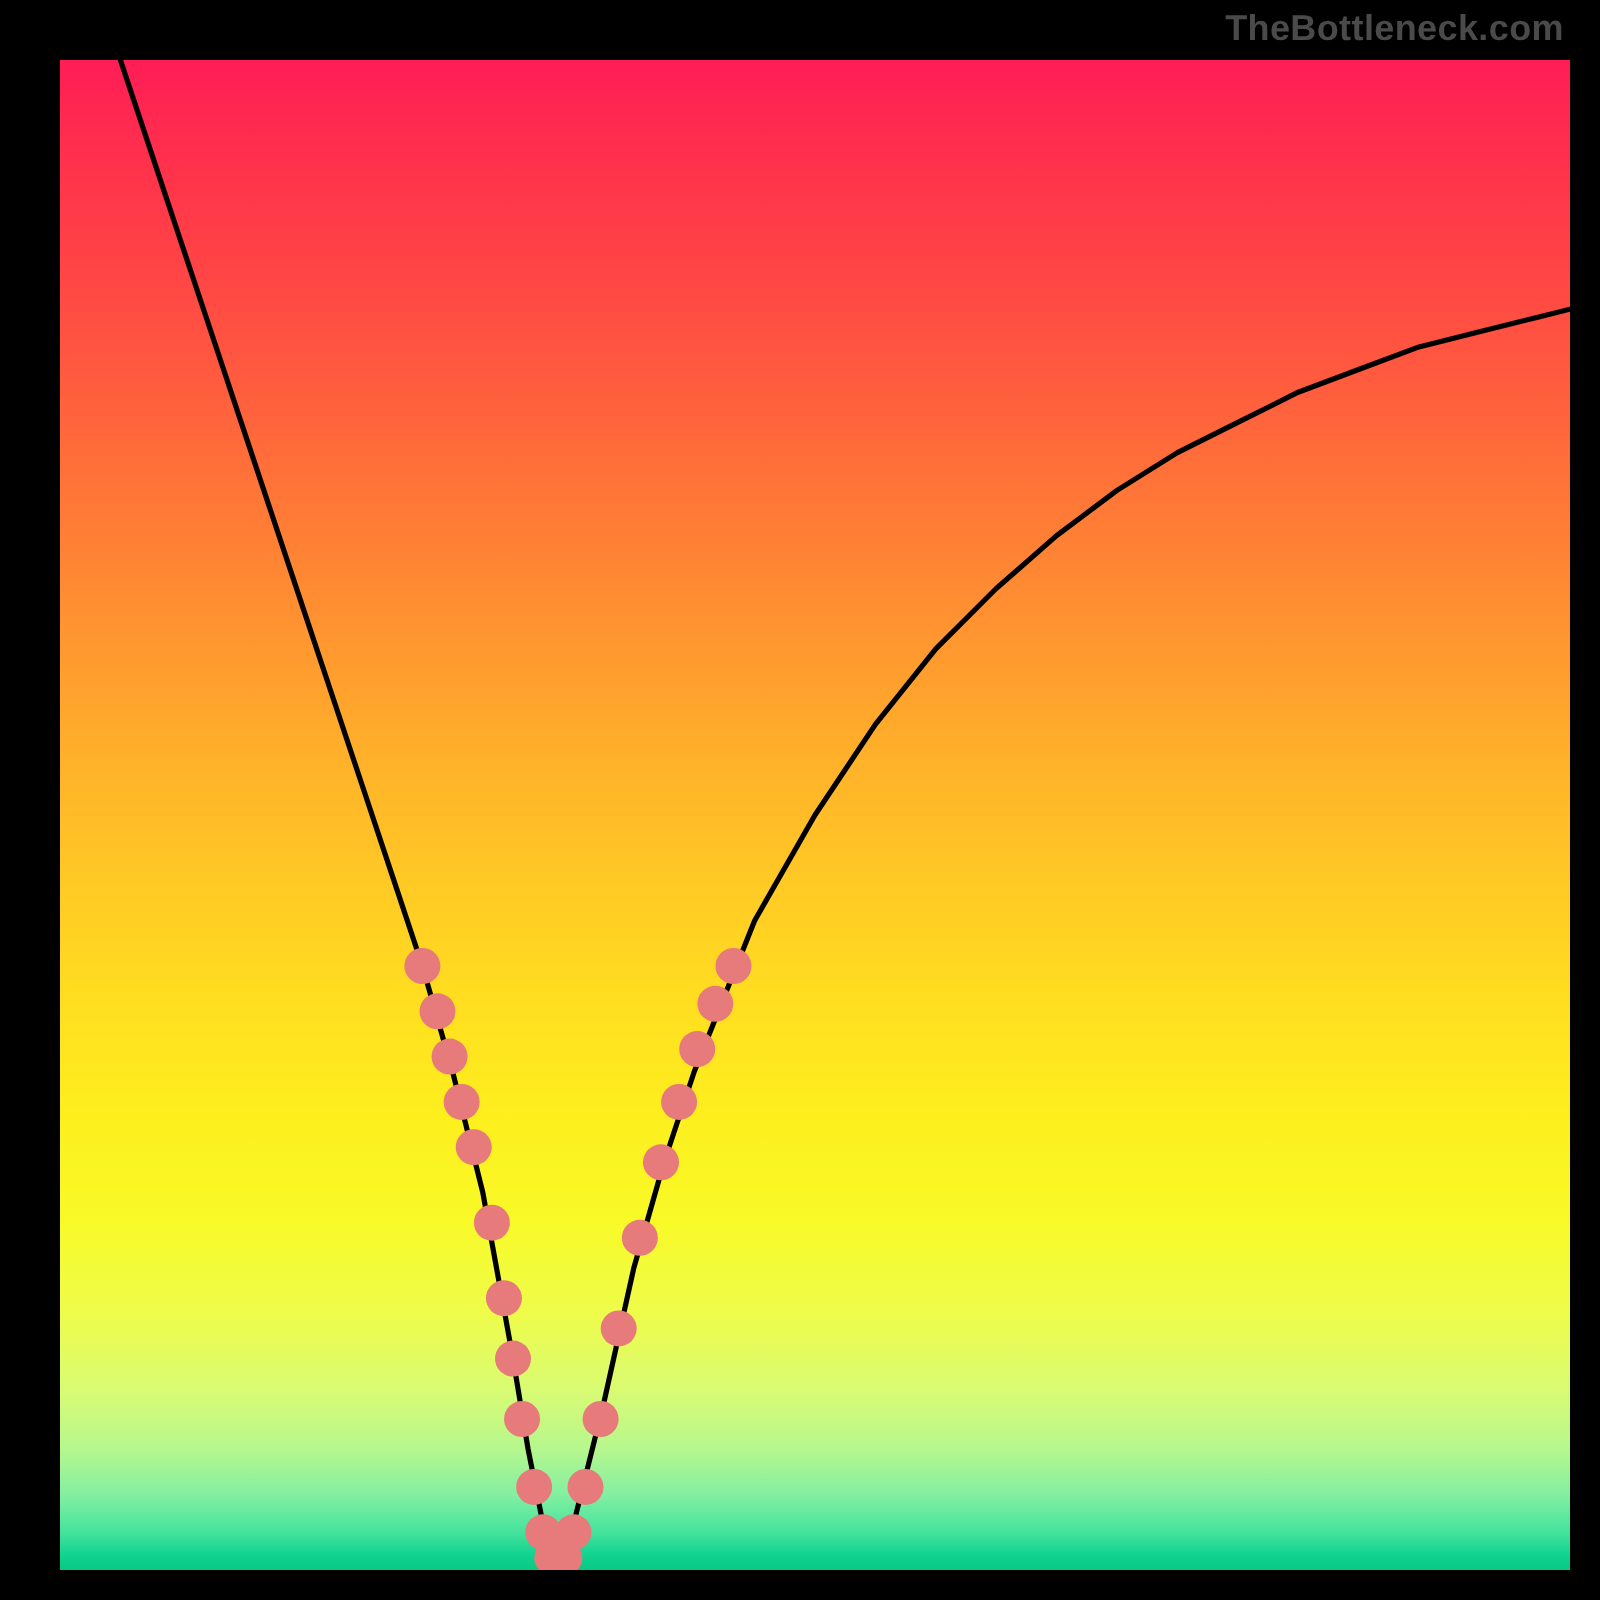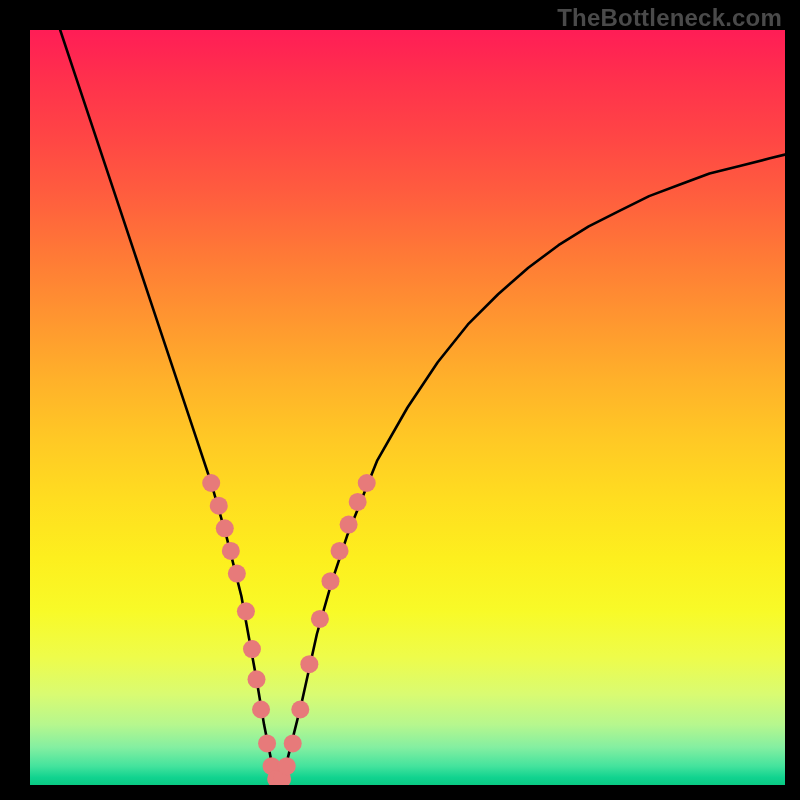--- a/index.html
+++ b/index.html
@@ -15,21 +15,21 @@
     position: relative;
     width: 800px;
     height: 800px;
     background: #000;
   }
   .watermark {
     position: absolute;
     top: 4px;
     right: 18px;
     color: #4a4a4a;
-    font-size: 24px;
+    font-size: 18px;
     font-weight: 600;
     letter-spacing: 0.2px;
     user-select: none;
     z-index: 10;
   }
   .plot-area {
     position: absolute;
     left: 30px;
     top: 30px;
     width: 755px;

